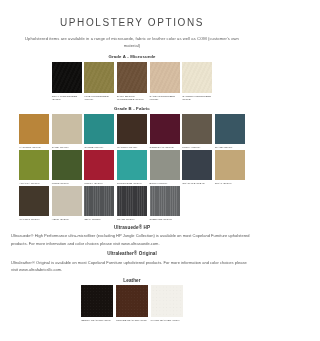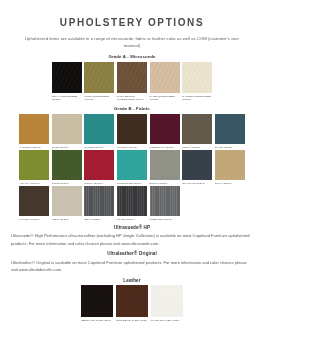--- a/index.html
+++ b/index.html
@@ -19,21 +19,21 @@
     height: 341px;
     position: relative;
     box-sizing: border-box;
     padding: 0;
   }
   .title {
     text-align: center;
     font-size: 10px;
     letter-spacing: 1.6px;
     color: #4a4a4a;
-    font-weight: 700;
+    font-weight: 400;
     margin: 17px 0 0 0;
   }
   .intro {
     text-align: center;
     font-size: 4.1px;
     line-height: 1.75;
     color: #5a5a5a;
     margin: 7px 18px 0 18px;
     letter-spacing: 0.08px;
   }

